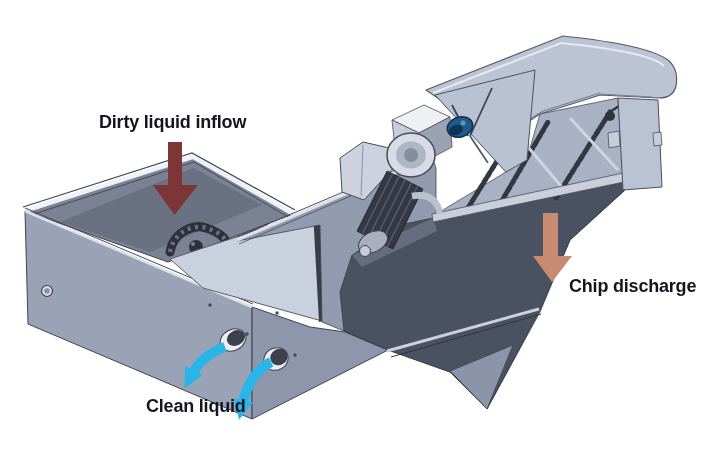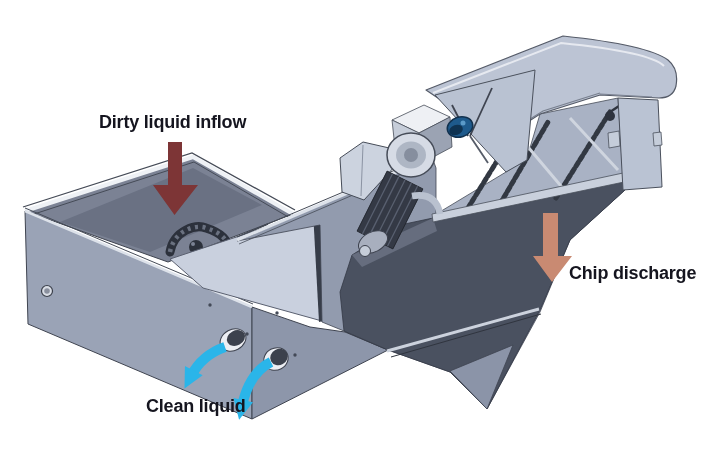--- a/index.html
+++ b/index.html
@@ -6,21 +6,21 @@
   .stage{
     position:relative;width:717px;height:464px;background:#ffffff;overflow:hidden;
     font-family:"Liberation Sans","DejaVu Sans",sans-serif;
   }
   .stage svg{position:absolute;left:0;top:0;}
   .flow-label{
     position:absolute;color:#15151f;font-size:18px;font-weight:600;
     letter-spacing:-0.2px;white-space:nowrap;line-height:1.15;
   }
   .lbl-inflow{left:99px;top:112px;}
-  .lbl-discharge{left:569px;top:263px;}
+  .lbl-discharge{left:569px;top:276px;}
   .lbl-clean{left:146px;top:396px;}
 </style>
 </head>
 <body>
 
 <div class="stage">
 
 <svg width="717" height="464" viewBox="0 0 717 464">
   <defs>
     <marker id="cyanhead" markerUnits="userSpaceOnUse" markerWidth="22" markerHeight="20" viewBox="0 0 10 10" refX="3" refY="5" orient="auto">

